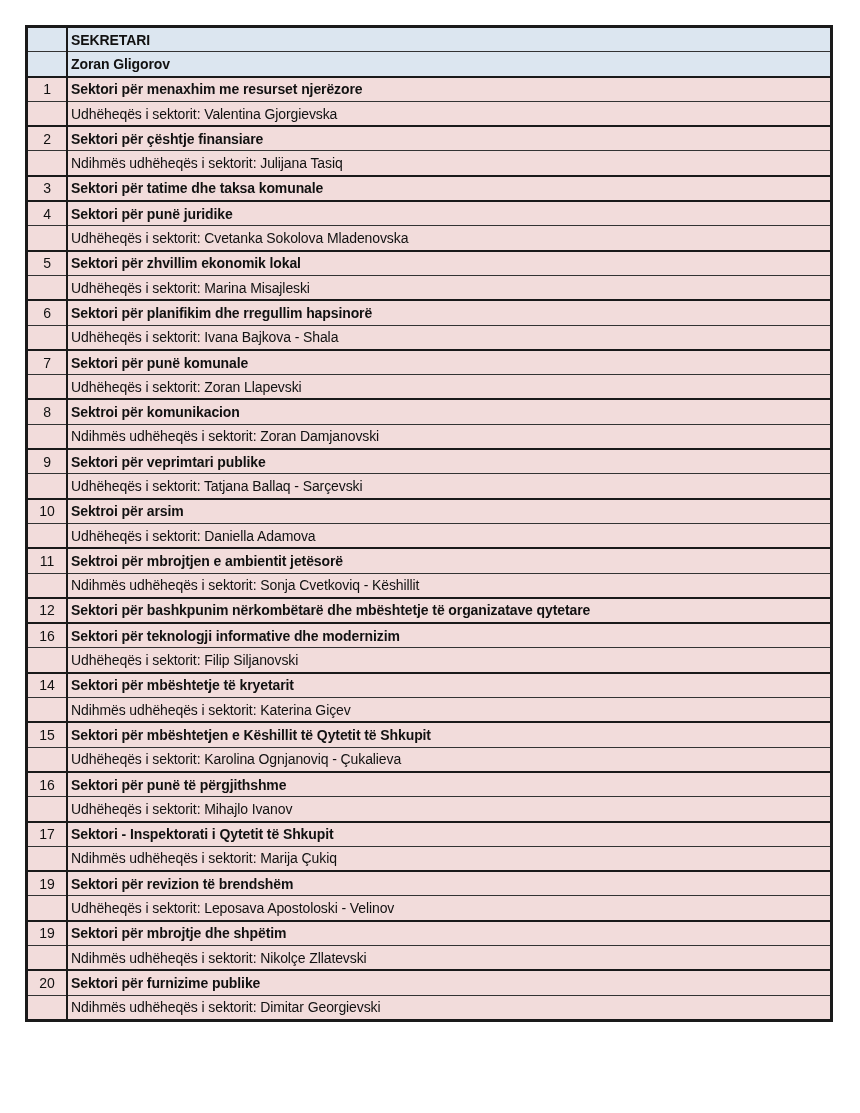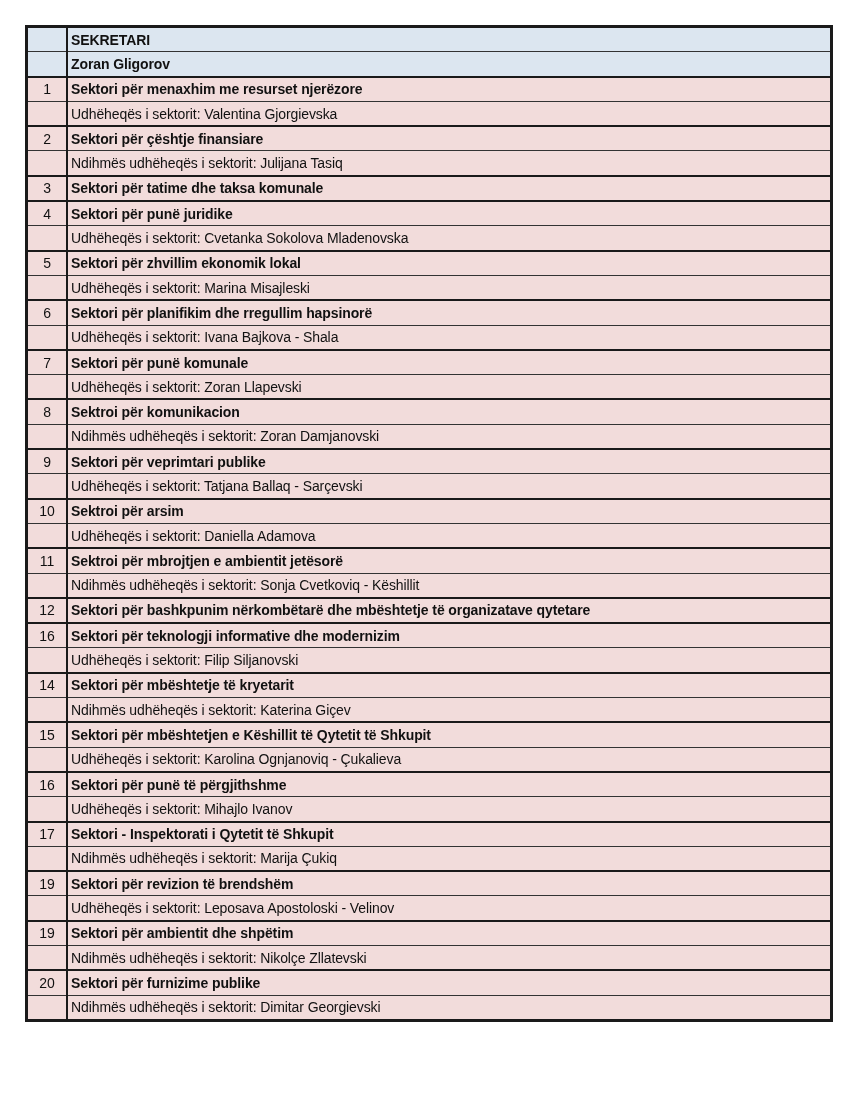--- a/index.html
+++ b/index.html
@@ -169,21 +169,21 @@
       <tr class="sec title">
         <td class="num">19</td>
         <td class="name">Sektori për revizion të brendshëm</td>
       </tr>
       <tr class="sec lead">
         <td class="num"></td>
         <td class="name"><span>Udhëheqës i sektorit:</span> <span class="b">Leposava Apostoloski - Velinov</span></td>
       </tr>
       <tr class="sec title">
         <td class="num">19</td>
-        <td class="name">Sektori për ambientit dhe shpëtim</td>
+        <td class="name">Sektori për mbrojtje dhe shpëtim</td>
       </tr>
       <tr class="sec lead">
         <td class="num"></td>
         <td class="name"><span>Ndihmës udhëheqës i sektorit:</span> <span class="b">Nikolçe  Zllatevski</span></td>
       </tr>
       <tr class="sec title">
         <td class="num">20</td>
         <td class="name">Sektori për furnizime publike</td>
       </tr>
       <tr class="sec lead">

